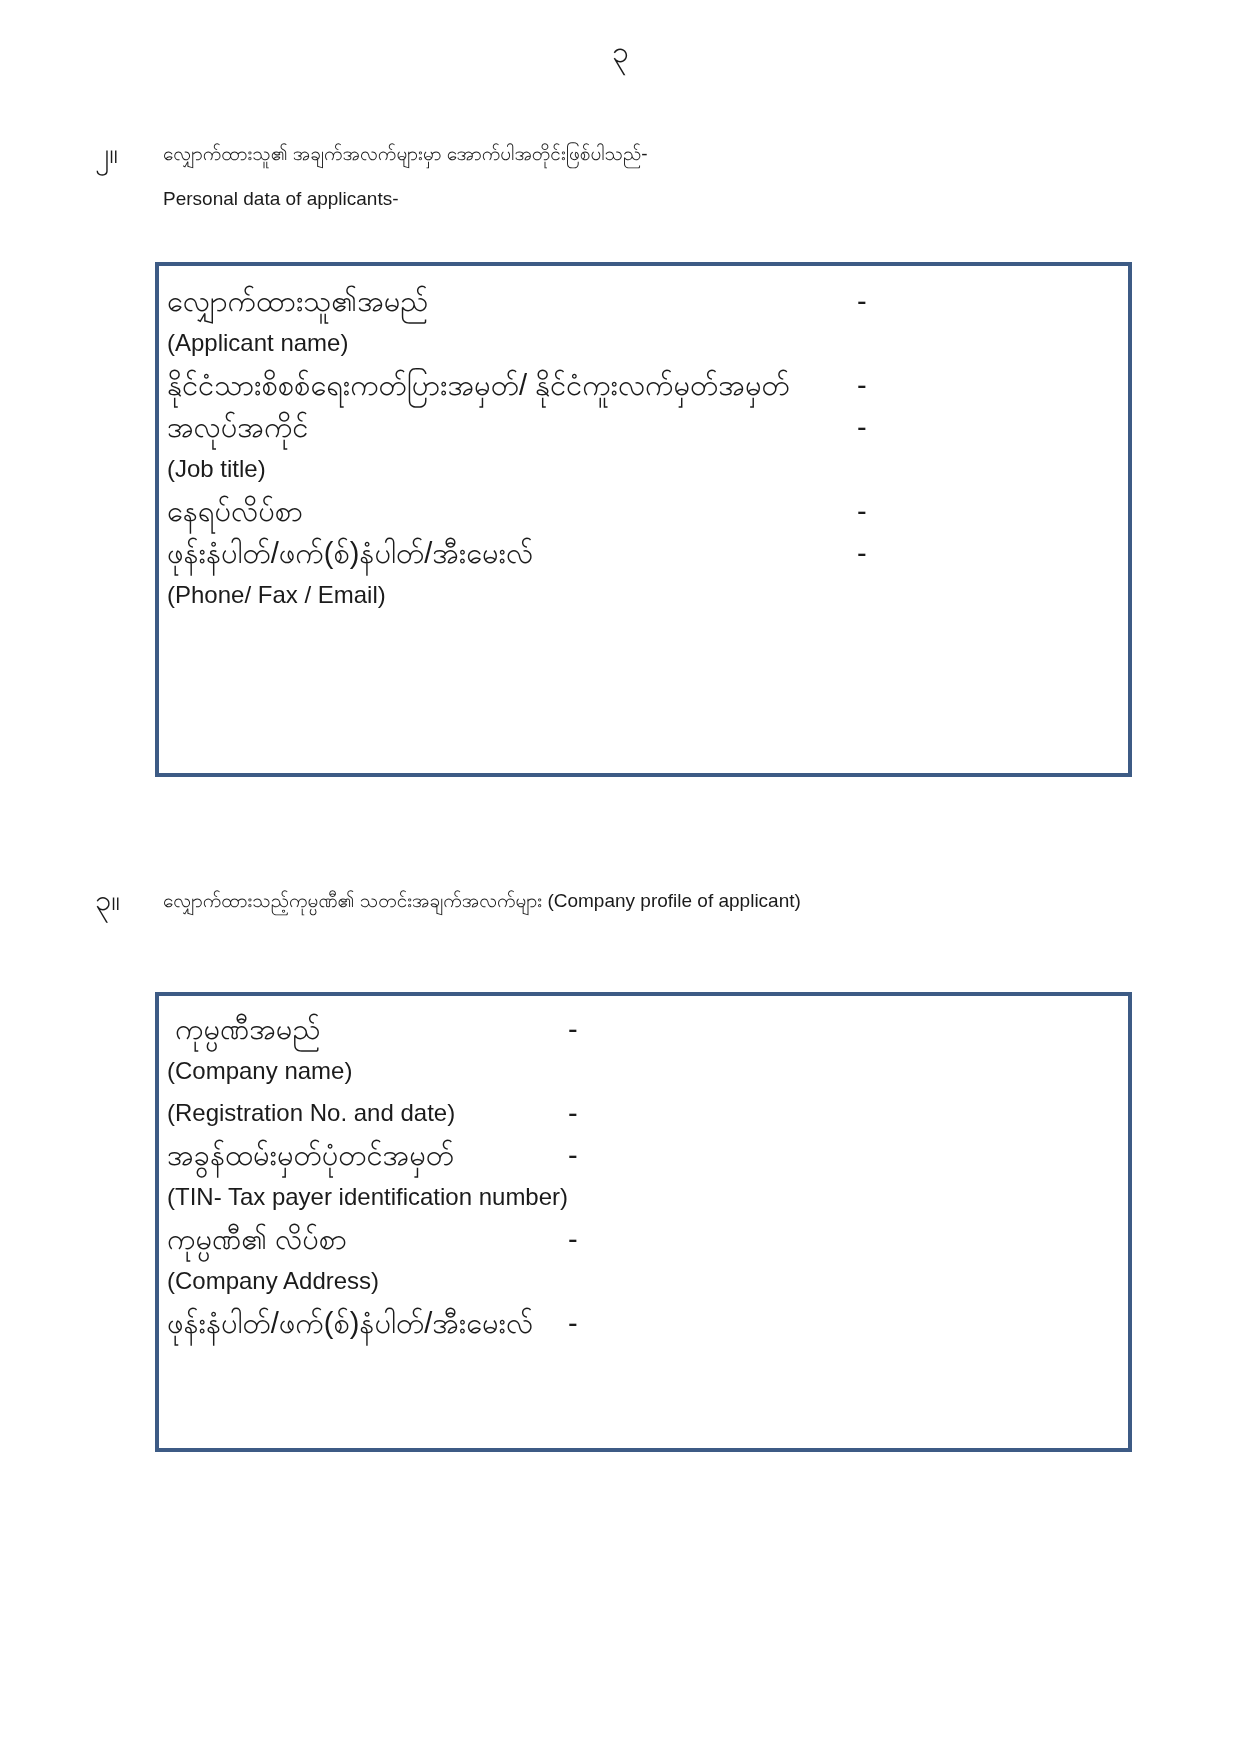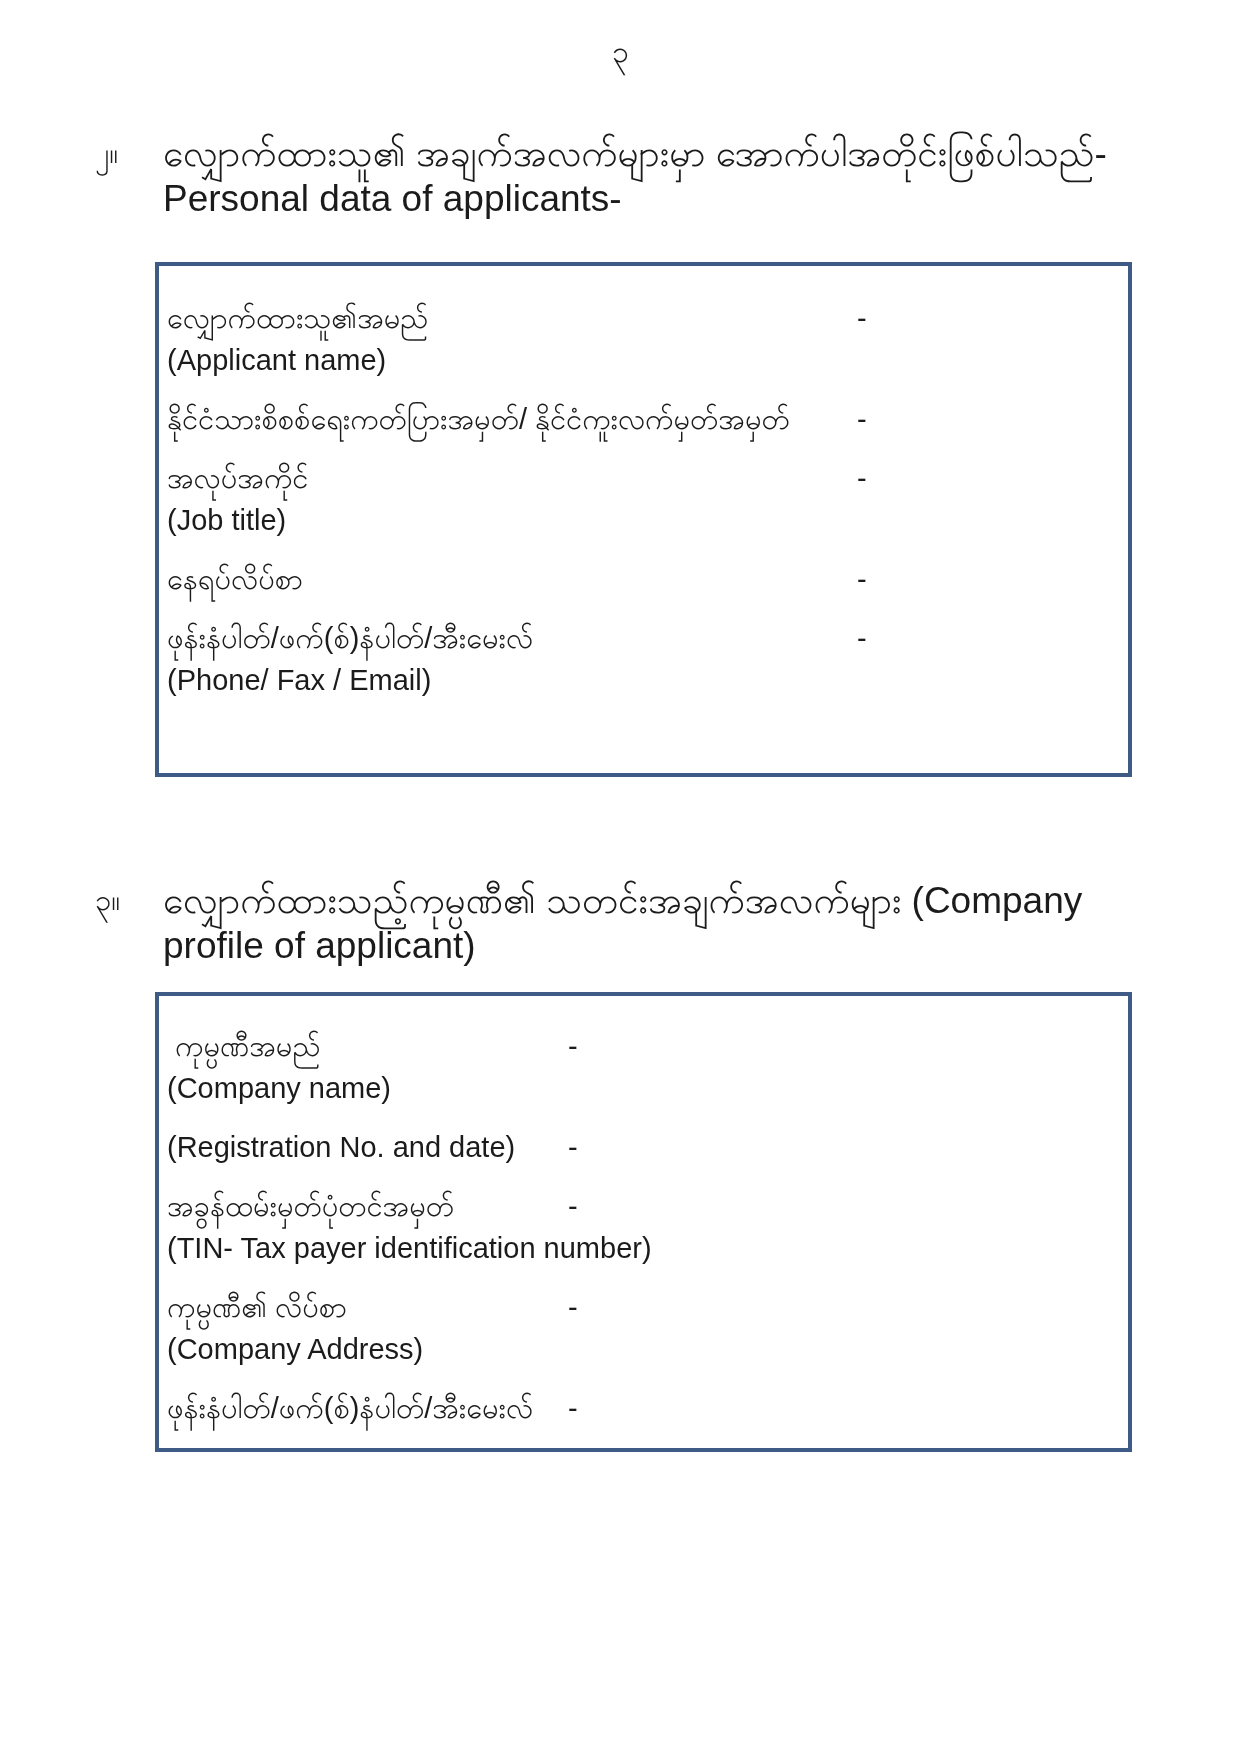--- a/index.html
+++ b/index.html
@@ -33,45 +33,44 @@
     align-items: flex-start;
   }
   .section-marker {
     width: 68px;
     flex: 0 0 68px;
     font-size: 29px;
     line-height: 45px;
   }
   .section-titles {
     flex: 1;
-    font-size: 37px;
+    font-size: 19px;
     line-height: 45px;
   }
   .sec2 { top: 131px; }
   .sec3 { top: 878px; }
   .data-box {
     position: absolute;
     left: 155px;
     width: 977px;
     border: 4px solid #3d5b85;
     box-sizing: border-box;
     background: #ffffff;
   }
   .box1 { top: 262px; height: 515px; padding: 14px 10px 0 8px; }
   .box2 { top: 992px; height: 460px; padding: 12px 10px 0 8px; }
   .field-row { position: relative; }
   .label-mm {
     position: relative;
     font-size: 29px;
     line-height: 42px;
     white-space: pre-wrap;
-    margin-top: 17px;
   }
   .label-en {
-    font-size: 29px;
+    font-size: 24px;
     line-height: 42px;
   }
   .sep {
     position: absolute;
     top: 0;
     font-size: 29px;
     line-height: 42px;
   }
   .box1 .sep { left: 690px; }
   .box2 .sep { left: 401px; }

